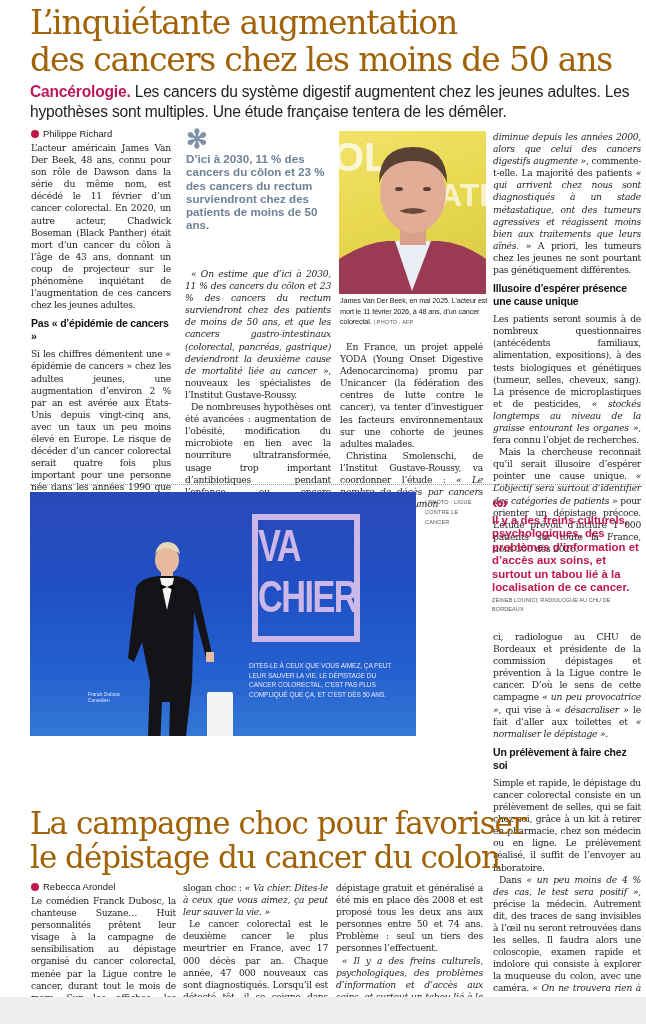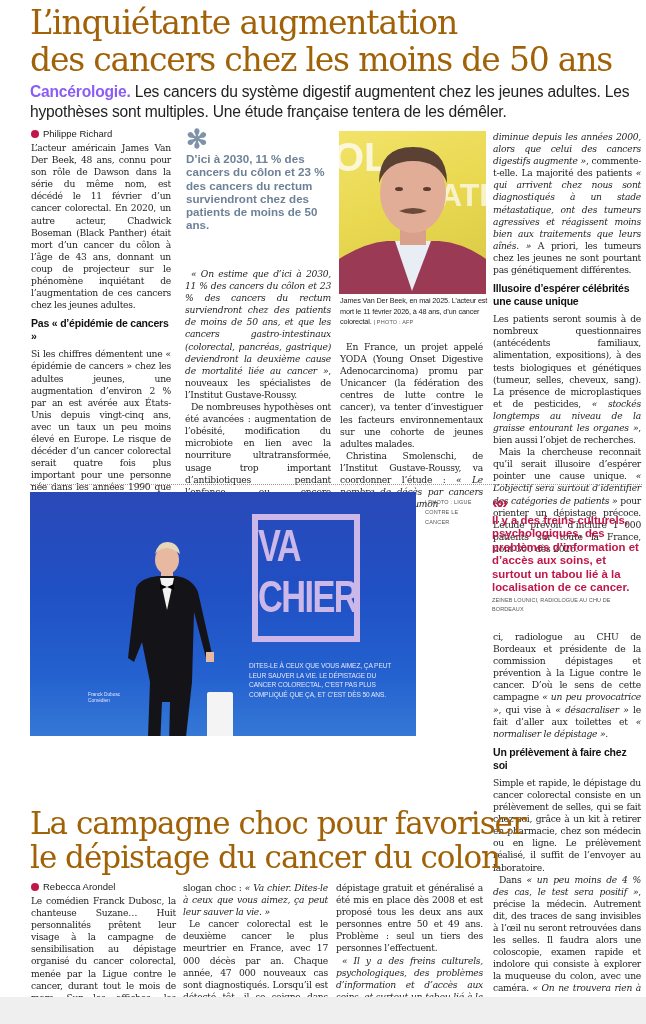--- a/index.html
+++ b/index.html
@@ -4,21 +4,21 @@
 <style>
   * { box-sizing: border-box; margin: 0; padding: 0; }
   html, body { width: 646px; height: 1024px; background: #ffffff; overflow: hidden; }
   body { position: relative; font-family: "DejaVu Serif", serif; color: #1a1a1a; }
 
   .headline { position: absolute; left: 30px; font-family: "DejaVu Serif", serif; font-weight: normal; color: #a16207; letter-spacing: -1.2px; line-height: 37px; }
   #h1 { top: 4px; font-size: 33px; }
   #h2 { top: 806px; font-size: 31px; line-height: 34px; letter-spacing: -1px; }
 
   .standfirst { position: absolute; left: 30px; top: 82px; width: 610px; font-family: "Liberation Sans", sans-serif; font-size: 15.6px; line-height: 20px; color: #222; letter-spacing: -0.2px; }
-  .standfirst .kicker { color: #8b5cf6; font-weight: bold; }
+  .standfirst .kicker { color: #be185d; font-weight: bold; }
 
   .byline { position: absolute; font-family: "Liberation Sans", sans-serif; font-size: 9.5px; color: #222; }
   .byline .dot { display: inline-block; width: 8px; height: 8px; border-radius: 50%; background: #c0174a; margin-right: 4px; vertical-align: -1px; }
 
   .col { position: absolute; font-family: "DejaVu Serif", serif; font-size: 9.2px; line-height: 12.1px; color: #1f1f1f; text-align: justify; hyphens: auto; letter-spacing: -0.25px; }
   .col p { text-indent: 6px; }
   .col p.noindent { text-indent: 0; }
   .col em { font-style: italic; font-weight: normal; }
   .subhead { font-family: "Liberation Sans", sans-serif; font-weight: bold; font-size: 10.5px; line-height: 13px; color: #111; margin: 6px 0 5px 0; text-align: left; letter-spacing: -0.2px; }
 
@@ -97,22 +97,22 @@
   <span class="credit">| PHOTO : AFP</span>
 </div>
 
 <div class="col" style="left:340px; top:341px; width:143px;">
   <p>En France, un projet appelé YODA (Young Onset Digestive Adenocarcinoma) promu par Unicancer (la fédération des centres de lutte contre le cancer), va tenter d’investiguer les facteurs environnementaux sur une cohorte de jeunes adultes malades.</p>
   <p><span>Christina Smolenschi, de l’Institut Gustave-Roussy, va coordonner l’étude : </span><em>« Le nombre de décès par cancers du sein ou du poumon</em></p>
 </div>
 
 <div class="col" style="left:493px; top:131px; width:148px;">
   <p class="noindent"><em>diminue depuis les années 2000, alors que celui des cancers digestifs augmente »</em><span>, commente-t-elle. La majorité des patients </span><em>« qui arrivent chez nous sont diagnostiqués à un stade métastatique, ont des tumeurs agressives et réagissent moins bien aux traitements que leurs aînés. »</em><span> A priori, les tumeurs chez les jeunes ne sont pourtant pas génétiquement différentes.</span></p>
-  <div class="subhead">Illusoire d’espérer célébrités une cause unique</div>
-  <p class="noindent"><span>Les patients seront soumis à de nombreux questionnaires (antécédents familiaux, alimentation, expositions), à des tests biologiques et génétiques (tumeur, selles, cheveux, sang). La présence de microplastiques et de pesticides, </span><em>« stockés longtemps au niveau de la graisse entourant les organes »</em><span>, bien aussi l’objet de recherches.</span></p>
+  <div class="subhead">Illusoire d’espérer présence une cause unique</div>
+  <p class="noindent"><span>Les patients seront soumis à de nombreux questionnaires (antécédents familiaux, alimentation, expositions), à des tests biologiques et génétiques (tumeur, selles, cheveux, sang). La présence de microplastiques et de pesticides, </span><em>« stockés longtemps au niveau de la graisse entourant les organes »</em><span>, fera connu l’objet de recherches.</span></p>
   <p><span>Mais la chercheuse reconnait qu’il serait illusoire d’espérer pointer une cause unique. </span><em>« L’objectif sera surtout d’identifier des catégories de patients »</em><span> pour orienter un dépistage précoce. L’étude prévoit d’inclure 1 000 patients sur toute la France, dont 300 dès 2026.</span></p>
 </div>
 
 <div class="divider" style="left:30px; top:484px; width:612px;"></div>
 
 <div class="campaign">
   <svg width="386" height="310" viewBox="0 0 386 310" style="position:absolute;left:0;top:0;">
 
     <ellipse cx="137" cy="68" rx="12" ry="14" fill="#e7b9a0"></ellipse>
     <path d="M125 62 Q128 50 137 50 Q148 50 150 62 Q142 56 137 56 Q130 56 125 62 Z" fill="#e5d7b8"></path>
@@ -167,17 +167,17 @@
 <div class="col" style="left:31px; top:895px; width:145px;">
   <p class="noindent">Le comédien Franck Dubosc, la chanteuse Suzane… Huit personnalités prêtent leur visage à la campagne de sensibilisation au dépistage organisé du cancer colorectal, menée par la Ligue contre le cancer, durant tout le mois de mars. Sur les affiches, les célébrités posent devant des toilettes, avec ce</p>
 </div>
 
 <div class="col" style="left:183px; top:882px; width:145px;">
   <p class="noindent"><span>slogan choc : </span><em>« Va chier. Dites-le à ceux que vous aimez, ça peut leur sauver la vie. »</em></p>
   <p>Le cancer colorectal est le deuxième cancer le plus meurtrier en France, avec 17 000 décès par an. Chaque année, 47 000 nouveaux cas sont diagnostiqués. Lorsqu’il est détecté tôt, il se soigne dans neuf cas sur dix. C’est pourquoi un</p>
 </div>
 
 <div class="col" style="left:336px; top:882px; width:147px;">
-  <p class="noindent">dépistage gratuit et généralisé a été mis en place dès 2008 et est proposé tous les deux ans aux personnes entre 50 et 49 ans. Problème : seul un tiers des personnes l’effectuent.</p>
+  <p class="noindent">dépistage gratuit et généralisé a été mis en place dès 2008 et est proposé tous les deux ans aux personnes entre 50 et 74 ans. Problème : seul un tiers des personnes l’effectuent.</p>
   <p><em>« Il y a des freins culturels, psychologiques, des problèmes d’information et d’accès aux soins, et surtout un tabou lié à la localisation de ce cancer »</em><span>, pointe le Dr Zeineb Louni-</span></p>
 </div>
 
 <div class="footer-band"></div>
 
 </body></html>

